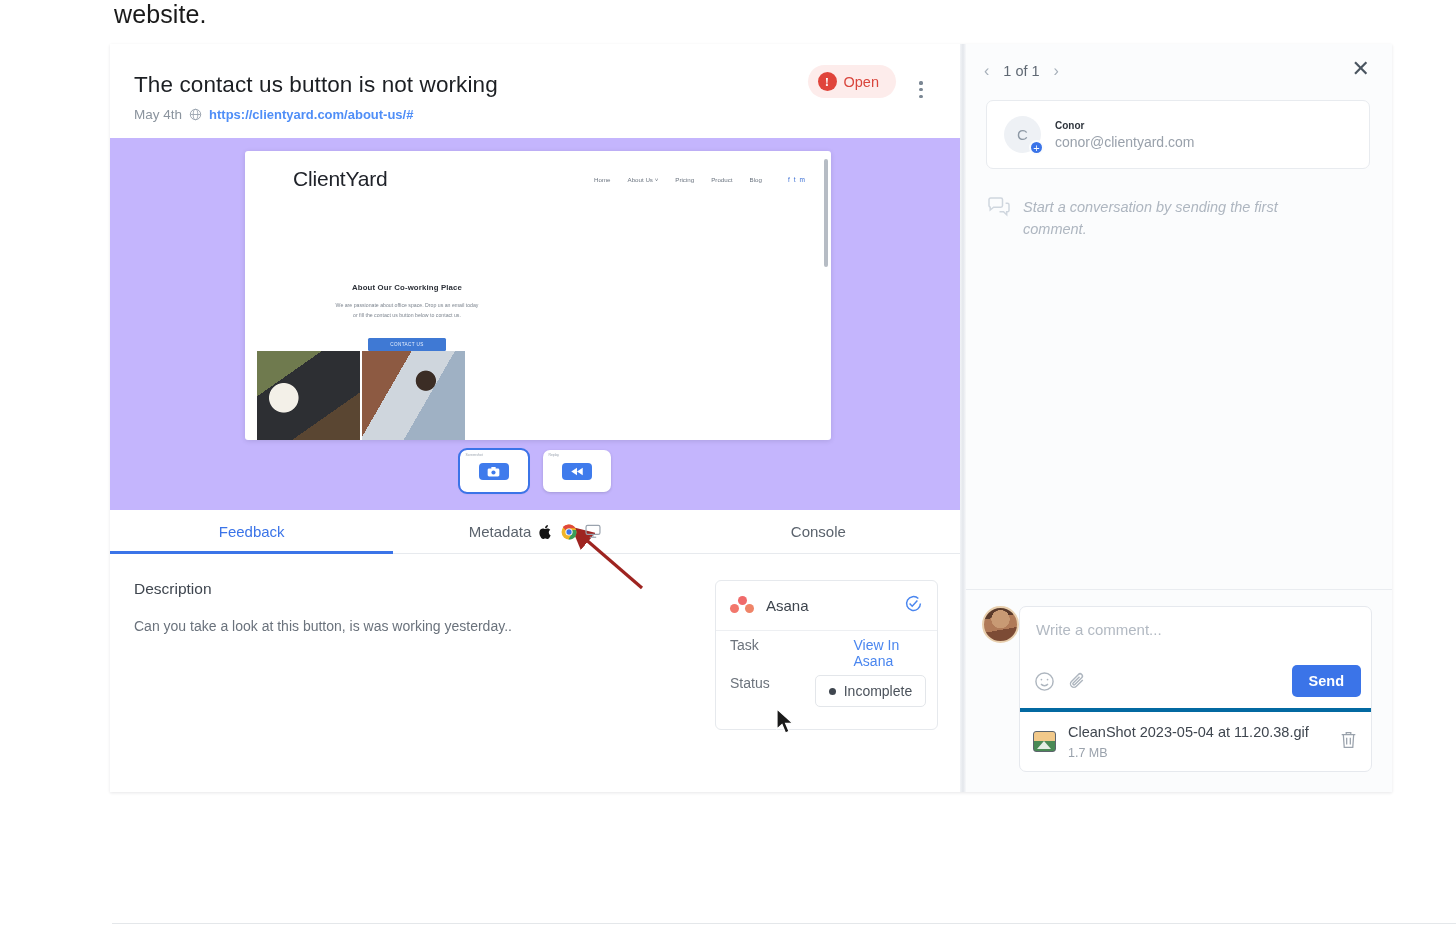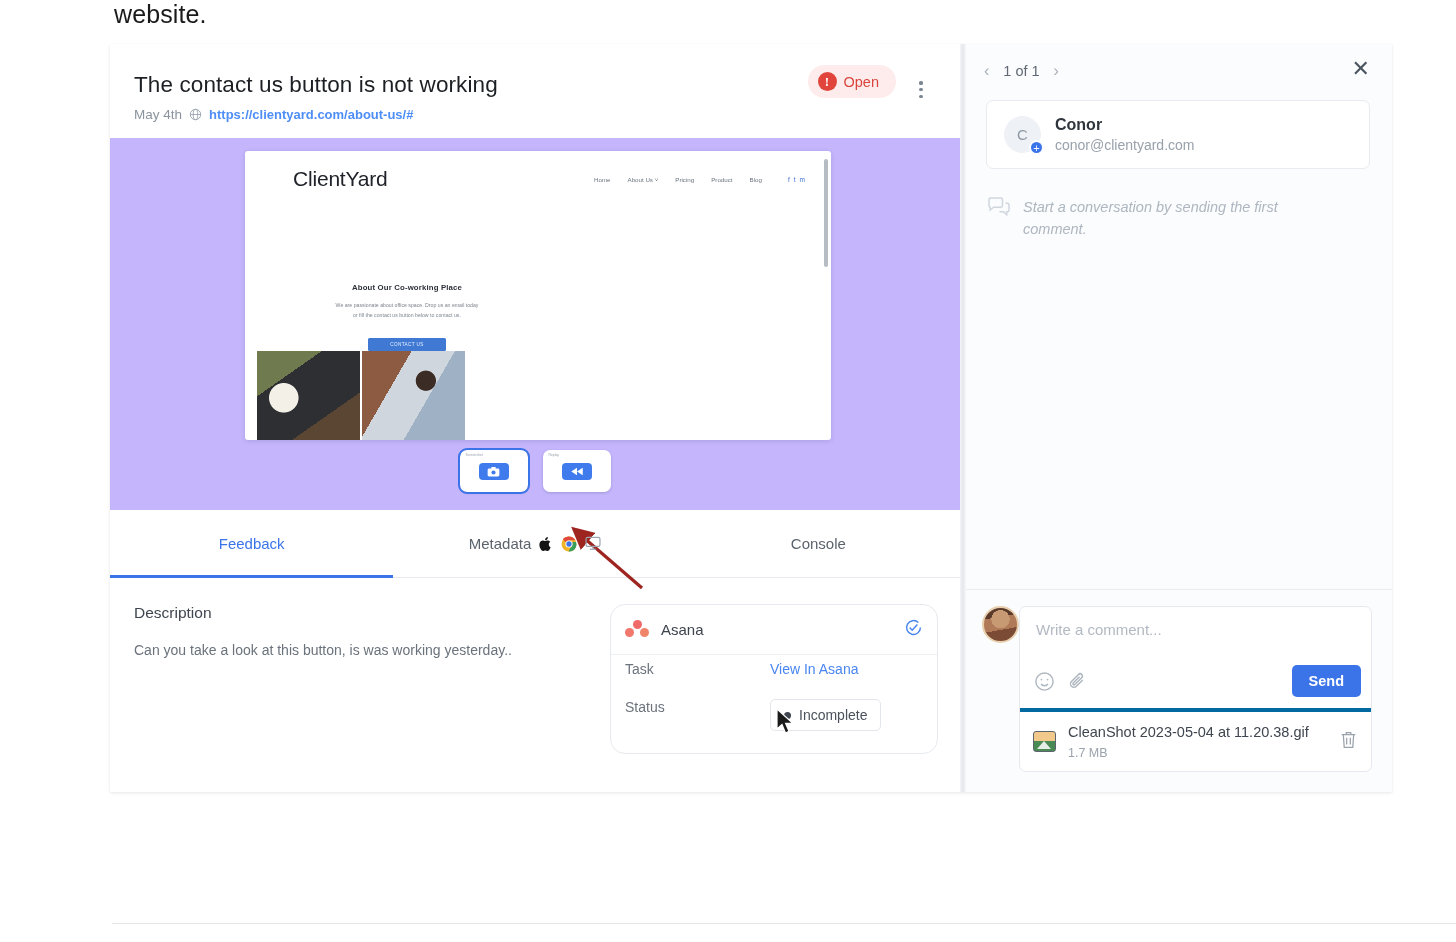--- a/index.html
+++ b/index.html
@@ -106,34 +106,34 @@
     box-shadow:0 1px 3px rgba(16,24,40,.18); cursor:pointer;
   }
   .thumb.sel { outline:2.5px solid #3b74e8; }
   .thumb .pill {
     width:30px; height:17px; border-radius:4px; background:#3f7bec;
     display:flex; align-items:center; justify-content:center; color:#fff;
   }
   .thumb .caption { position:absolute; top:3px; left:6px; font-size:3.4px; color:#9aa3ae; }
 
   
-  .tabs { display:flex; border-bottom:1px solid #e7eaee; height:68px; background:#fff; }
+  .tabs { display:flex; border-bottom:1px solid #e7eaee; height:44px; background:#fff; }
   .tab { flex:1; display:flex; align-items:center; justify-content:center; gap:8px;
          font-size:15px; color:#5b636d; cursor:pointer; position:relative; }
   .tab.active { color:#3b74e8; }
   .tab.active::after { content:""; position:absolute; left:0; right:0; bottom:-1px; height:3px; background:#3b74e8; }
   .tab .ic { display:inline-flex; align-items:center; }
 
   
   .fb { flex:1; display:flex; padding:26px 22px 0 24px; gap:16px; background:#fff; }
   .fb-left { flex:1; }
   .fb-h { font-size:15.5px; color:#3f464f; }
   .fb-p { font-size:14px; color:#6a727c; margin-top:18px; line-height:1.5; }
 
-  .asana-card { width:328px; border:1px solid #e6e9ed; border-radius:15px; background:#fff;
+  .asana-card { width:223px; border:1px solid #e6e9ed; border-radius:6px; background:#fff;
                 align-self:flex-start; overflow:hidden; }
   .asana-head { display:flex; align-items:center; gap:11px; padding:13px 14px; border-bottom:1px solid #edeff2; }
   .asana-logo { width:25px; height:20px; position:relative; }
   .asana-logo i { position:absolute; width:9px; height:9px; border-radius:50%; background:#f06a6a; }
   .asana-logo i:nth-child(1){ left:8px; top:0; }
   .asana-logo i:nth-child(2){ left:0; top:8px; background:#f2776c; }
   .asana-logo i:nth-child(3){ left:15px; top:8px; background:#ef8468; }
   .asana-name { flex:1; font-size:15px; color:#3d444d; }
   .asana-rows { padding:6px 14px 16px; }
   .asana-row { display:flex; align-items:flex-start; min-height:38px;gap:45px; }
@@ -154,21 +154,21 @@
     margin:20px 2px 0 2px; border:1px solid #e8ebef; border-radius:7px;
     background:#fff; padding:15px 17px; display:flex; align-items:center; gap:14px;
   }
   .avatar-c { position:relative; width:37px; height:37px; }
   .avatar-c .circ { width:37px; height:37px; border-radius:50%; background:#eef1f5;
                     display:flex; align-items:center; justify-content:center;
                     color:#8e99a5; font-size:15px; }
   .avatar-c .plus { position:absolute; right:-3px; bottom:-2px; width:15px; height:15px;
                     border-radius:50%; background:#3b74e8; color:#fff; font-size:11px;
                     display:flex; align-items:center; justify-content:center; border:2px solid #fbfcfd; }
-  .u-name { font-size:16px; color:#2c3views; color:#2f353d; font-weight:600; }
+  .u-name { font-size:10px; color:#2c3views; color:#2f353d; font-weight:600; }
   .u-mail { font-size:14px; color:#99a1ab; margin-top:3px; }
 
   .empty { display:flex; gap:13px; padding:28px 24px 0 22px; }
   .empty .txt { font-size:14.5px; color:#aeb6c0; font-style:italic; line-height:1.5; max-width:300px; }
 
   .rp-spacer { flex:1; }
   .composer-wrap { border-top:1px solid #e9ecf0; padding:16px 20px 20px 16px; display:flex; background:#fbfcfd; }
   .ava-photo { width:37px; height:37px; border-radius:50%; flex:0 0 auto;
                border:2px solid #e8cfae;
                background: radial-gradient(circle at 50% 34%, #c89a74 0 33%, rgba(0,0,0,0) 34%),

